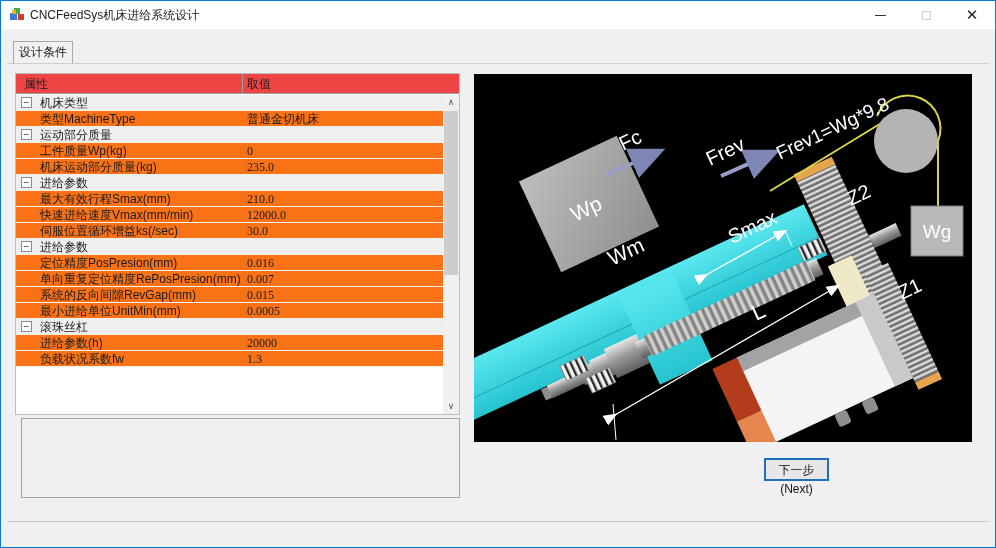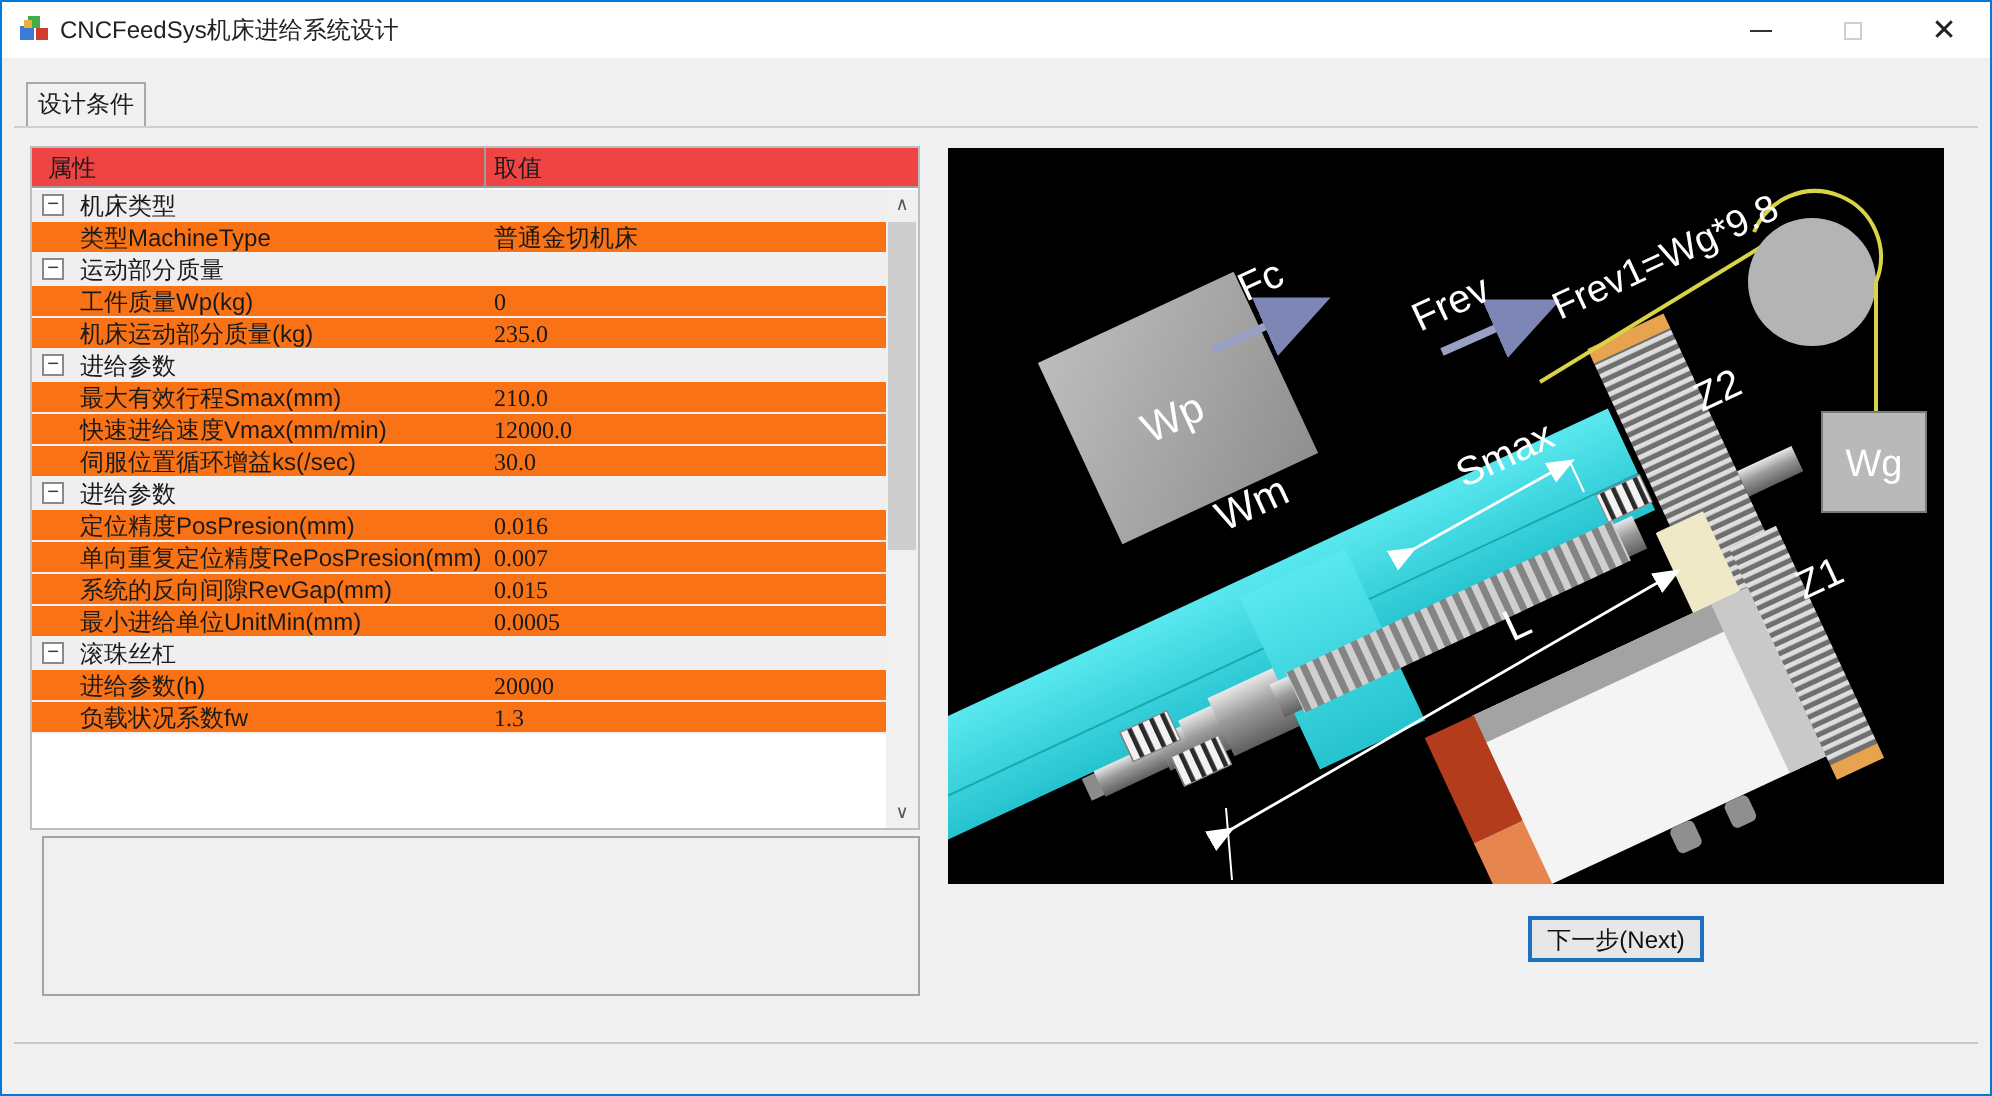--- a/index.html
+++ b/index.html
@@ -40,21 +40,21 @@
   
   .vscroll{position:absolute;right:0;top:21px;bottom:0;width:16px;background:#f0f0f0;}
   .vs-arrow{position:absolute;left:0;width:16px;height:15px;color:#555;font-size:9px;text-align:center;line-height:15px;}
   .vs-up{top:0;} .vs-down{bottom:0;}
   .vs-thumb{position:absolute;left:1px;top:16px;width:14px;height:164px;background:#cdcdcd;}
   
   .memo{position:absolute;left:20px;top:417px;width:439px;height:80px;border:1px solid #a3a3a3;background:#f0f0f0;}
   
   .image-panel{position:absolute;left:473px;top:73px;width:498px;height:368px;background:#000;}
   
-  .next-btn{position:absolute;left:763px;top:457px;width:88px;height:23px;background:#e7e7e7;
+  .next-btn{position:absolute;left:763px;top:457px;width:65px;height:23px;background:#e7e7e7;
             border:2px solid #1d6fc0;font-family:"Liberation Sans",sans-serif;font-size:12px;color:#111;
             text-align:center;line-height:19px;}
   
   .watermark{position:absolute;left:0;top:6px;width:240px;height:70px;pointer-events:none;}
   .wm-logo{position:absolute;left:0;top:2px;}
   .wm-name{position:absolute;left:44px;top:8px;font-size:28px;font-weight:bold;color:#2d7fd2;letter-spacing:3px;
            font-family:"DejaVu Serif","Liberation Serif",serif;
            text-shadow:-1px -1px 0 #fff,1px -1px 0 #fff,-1px 1px 0 #fff,1px 1px 0 #fff,0 2px 2px rgba(0,0,0,.25);}
   .wm-url{position:absolute;left:63px;top:42px;font-size:20px;font-weight:bold;color:#2aa22a;letter-spacing:1px;
           font-family:"DejaVu Serif","Liberation Serif",serif;

